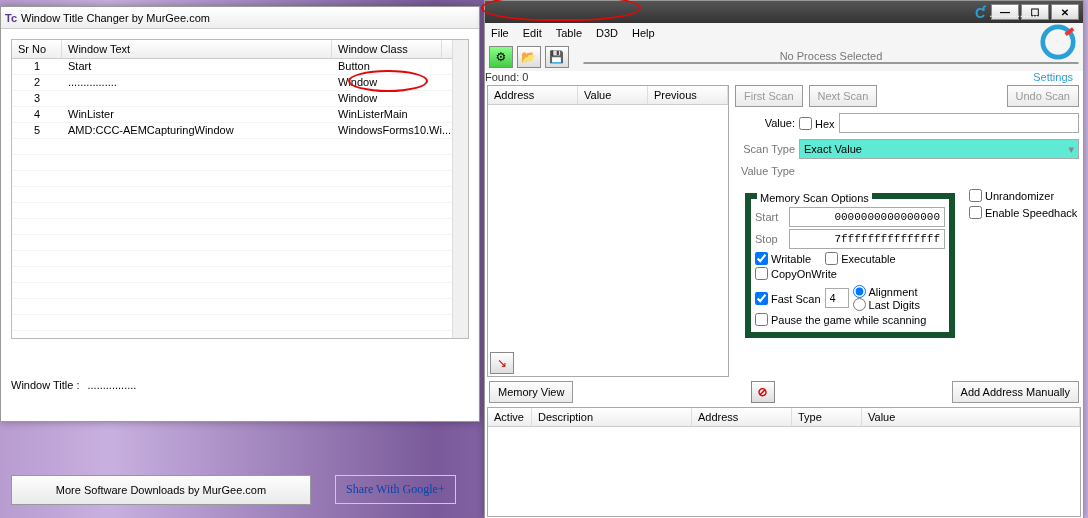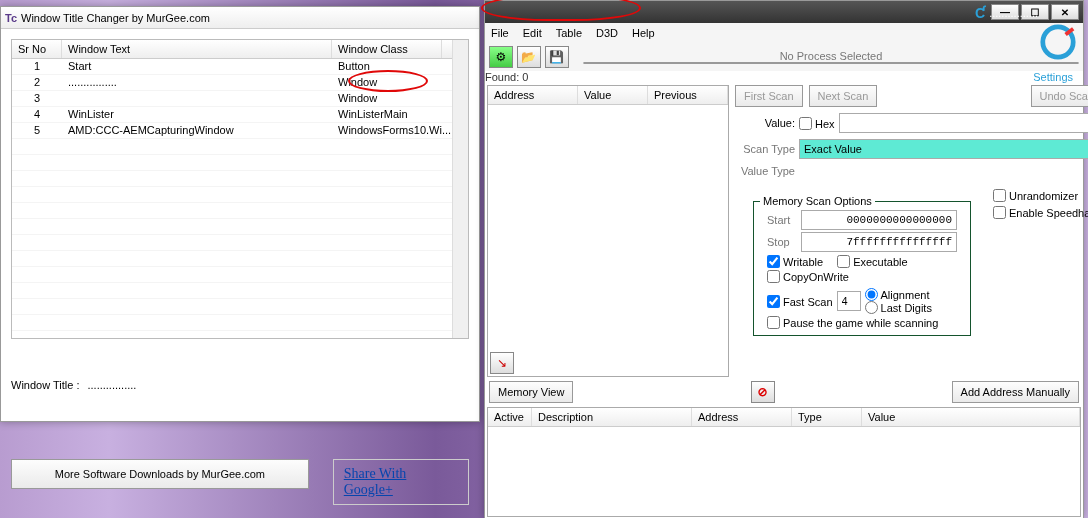--- a/index.html
+++ b/index.html
@@ -14,27 +14,27 @@
 .thead{display:flex;background:linear-gradient(#fff,#eee);border-bottom:1px solid #ccc}
 .th{padding:3px 6px;border-right:1px solid #ddd}
 .row{display:flex;border-bottom:1px solid #f4f4f4;height:16px}
 .td{padding:1px 6px}
 .input{border:1px solid #aaa;padding:2px 4px;height:20px;background:#fff}
 .btn{background:linear-gradient(#fdfdfd,#eaeaea);border:1px solid #999;padding:2px 8px;height:22px;display:inline-flex;align-items:center;cursor:pointer}
 .btn:disabled,.btn.dis{color:#999}
 .menubar{display:flex;padding:2px 6px;gap:14px;background:#f5f5f5;height:20px;align-items:center}
 .toolbar{display:flex;align-items:center;padding:2px 4px;gap:4px;background:#f5f5f5;height:28px}
 .icobtn{width:24px;height:22px;border:1px solid #888;background:linear-gradient(#fff,#ddd);display:flex;align-items:center;justify-content:center;font-size:12px}
-.groupbox{border:1px solid #14532d;margin:18px;padding:6px 13px 4px;position:relative}
+.groupbox{border:6px solid #14532d;margin:10px;padding:6px 4px 4px;position:relative}
 .groupbox>.gt{position:absolute;top:-7px;left:6px;background:#fff;padding:0 3px;font-size:11px}
 .chk{display:inline-flex;align-items:flex-end;gap:3px;color:#777}
 .chk input{margin:0}
 .select{border:1px solid #aaa;background:#5eead4;height:20px;padding:1px 4px;display:flex;align-items:center;justify-content:space-between}
 .select::after{content:"▾";color:#888;margin-left:4px}
-.link{color:#0645AD;text-decoration:underline;font-family:"Times New Roman",serif;font-size:14px}
+.link{color:#0645AD;font-family:"Times New Roman",serif;font-size:12px}
 .redcircle{position:absolute;border:2px solid #e00808;border-radius:50%;pointer-events:none}
 .progress{flex:1;height:14px;border:1px solid #999;background:linear-gradient(#eee,#ddd);border-radius:2px}
 .col-sr{width:50px}.col-wt{width:270px}.col-wc{width:110px}
 .ce-logo{width:38px;height:38px;position:absolute;right:6px;top:22px}
 .scroll-v{position:absolute;right:0;top:0;bottom:0;width:16px;background:#f0f0f0;border-left:1px solid #ddd}
 </style>
 </head>
 <body>
 
 <div class="win" style="left:0;top:6px;width:480px;height:416px">

